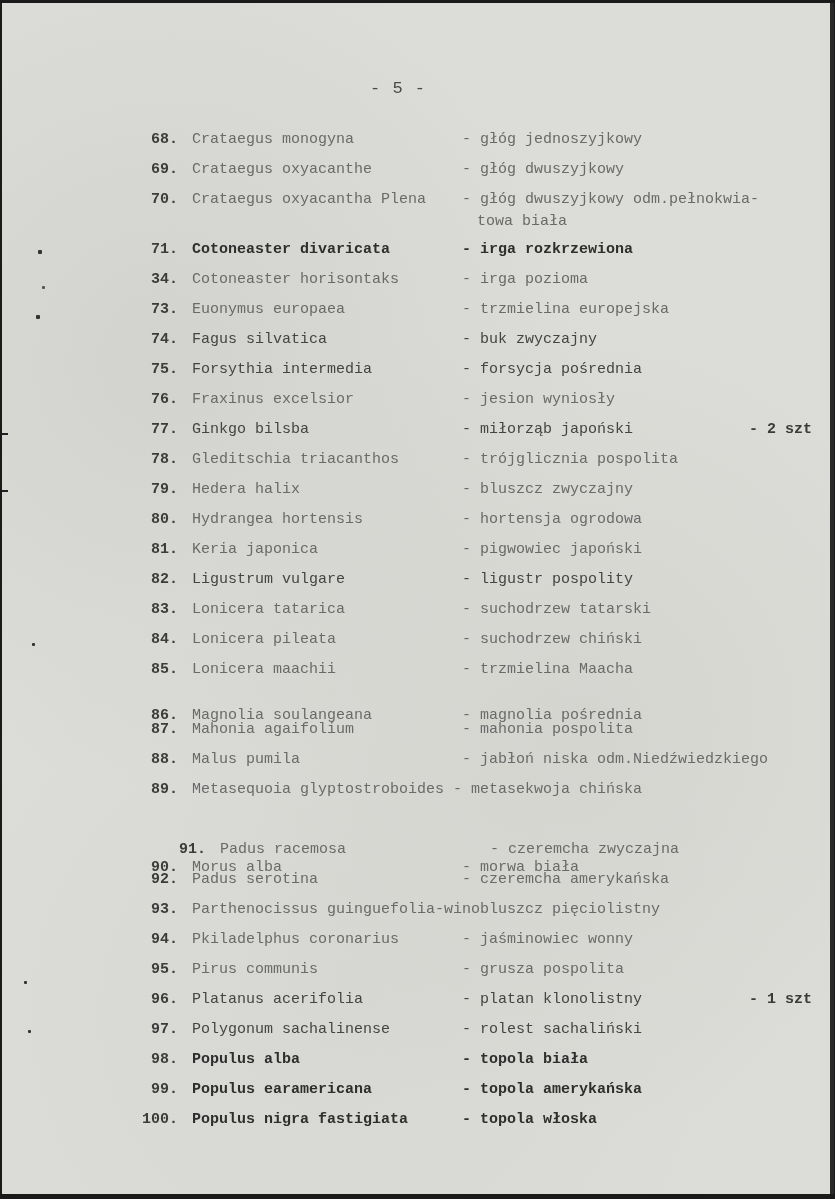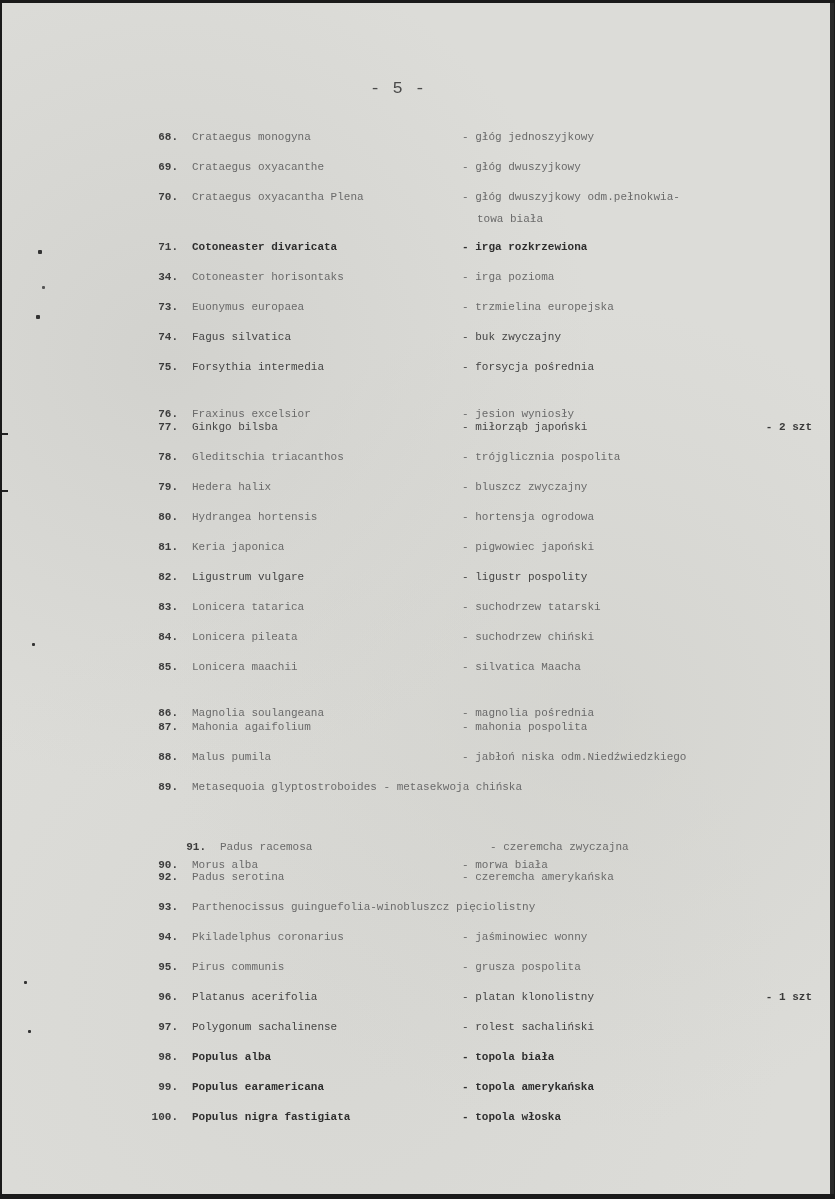--- a/index.html
+++ b/index.html
@@ -17,21 +17,21 @@
       radial-gradient(circle at 70% 60%, rgba(205,205,200,0.5) 0, transparent 45%),
       radial-gradient(circle at 40% 85%, rgba(210,210,206,0.5) 0, transparent 40%);
     border-right: 4px solid #2a2a2a;
   }
   .page-number {
     position: absolute; left: 368px; top: 76px;
     font-size: 17px; color: #4a4a4a; letter-spacing: 1px;
   }
   .row {
     position: absolute; left: 0; width: 828px; height: 26px;
-    font-size: 11px; color: #444; white-space: nowrap;
+    font-size: 15px; color: #444; white-space: nowrap;
   }
   .num { position: absolute; text-align: right; width: 40px; left: 136px; font-weight: bold; color: #3c3c3c; }
   .latin { position: absolute; left: 190px; }
   .polish { position: absolute; left: 460px; }
   .qty { position: absolute; right: 18px; font-weight: bold; color: #3a3a3a; margin-left: 12px; }
   .polish-cont { position: absolute; left: 475px; }
   .faint { color: #6a6a6a; }
   .bold { color: #2e2e2e; font-weight: bold; }
   .margin-mark {
     position: absolute; width: 4px; height: 4px; background: #333; border-radius: 1px;
@@ -90,21 +90,21 @@
       <div class="row" style="top: 328px;">
         <span class="num">74.</span>
         <span class="latin">Fagus silvatica</span>
         <span class="polish">- buk zwyczajny</span>
       </div>
       <div class="row" style="top: 358px;">
         <span class="num">75.</span>
         <span class="latin">Forsythia intermedia</span>
         <span class="polish">- forsycja pośrednia</span>
       </div>
-      <div class="row faint" style="top: 388px; margin-top: 17px;">
+      <div class="row faint" style="top: 388px;">
         <span class="num">76.</span>
         <span class="latin">Fraxinus excelsior</span>
         <span class="polish">- jesion wyniosły</span>
       </div>
       <div class="row" style="top: 418px;">
         <span class="num">77.</span>
         <span class="latin">Ginkgo bilsba</span>
         <span class="polish">- miłorząb japoński</span>
         <span class="qty">- 2 szt</span>
       </div>
@@ -139,21 +139,21 @@
         <span class="polish">- suchodrzew tatarski</span>
       </div>
       <div class="row faint" style="top: 628px;">
         <span class="num">84.</span>
         <span class="latin">Lonicera pileata</span>
         <span class="polish">- suchodrzew chiński</span>
       </div>
       <div class="row faint" style="top: 658px;">
         <span class="num">85.</span>
         <span class="latin">Lonicera maachii</span>
-        <span class="polish">- silvatica Maacha</span>
+        <span class="polish">- trzmielina Maacha</span>
       </div>
       <div class="row faint" style="top: 704px; padding-left: 48px;">
         <span class="num">86.</span>
         <span class="latin">Magnolia soulangeana</span>
         <span class="polish">- magnolia pośrednia</span>
       </div>
       <div class="row faint" style="top: 718px;">
         <span class="num">87.</span>
         <span class="latin">Mahonia agaifolium</span>
         <span class="polish">- mahonia pospolita</span>

